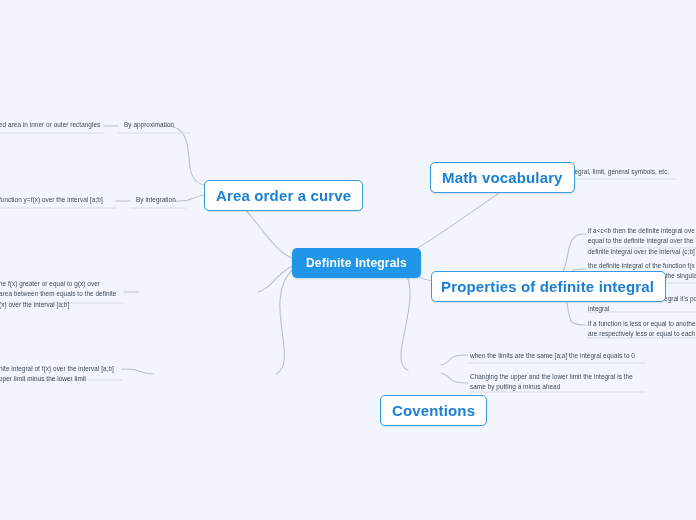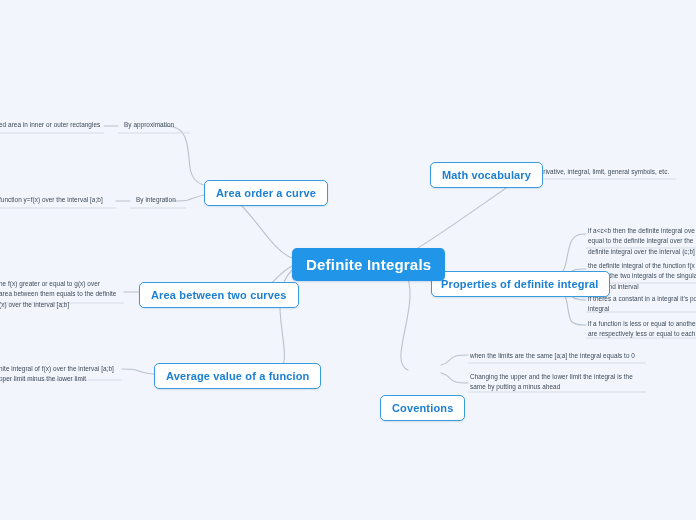--- a/index.html
+++ b/index.html
@@ -30,36 +30,36 @@
     height: 520px;
     pointer-events: none;
   }
 
   
   .root-node {
     position: absolute;
     background: #2196e8;
     color: #ffffff;
     font-weight: bold;
-    font-size: 15px;
+    font-size: 12px;
     letter-spacing: .2px;
     border-radius: 5px;
     padding: 8px 14px;
     white-space: nowrap;
     box-shadow: 0 1px 2px rgba(30,70,120,.18);
     z-index: 5;
   }
 
   
   .branch-node {
     position: absolute;
     background: #ffffff;
     color: #1b7fd4;
     font-weight: bold;
-    font-size: 11px;
+    font-size: 15px;
     letter-spacing: .15px;
     border: 1.6px solid #3a9ae0;
     border-radius: 5px;
     padding: 6px 11px;
     white-space: nowrap;
     box-shadow: 0 1px 1.5px rgba(40,90,140,.13);
     z-index: 4;
   }
 
   
@@ -133,23 +133,21 @@
       <line x1="586" y1="338" x2="696" y2="338"></line>
       <line x1="468" y1="363" x2="646" y2="363"></line>
       <line x1="468" y1="392" x2="646" y2="392"></line>
     </g>
   </svg>
 
   <div class="root-node" style="left:292px; top:248px;">Definite Integrals</div>
 
   <div class="branch-node" style="left:204px; top:180px;">Area order a curve</div>
 
-  <div class="branch-node" style="left:139px; top:282px;">Area between two curves</div>
 
-  <div class="branch-node" style="left:154px; top:363px;">Average value of a funcion</div>
 
   <div class="branch-node" style="left:430px; top:162px;">Math vocabulary</div>
 
   <div class="branch-node" style="left:431px; top:271px;padding-left:9px;">Properties of definite integral</div>
 
   <div class="branch-node" style="left:380px; top:359px;margin-top:36px;">Coventions</div>
 
   <div class="leaf" style="left:124px; top:120px;">By approximation</div>
 
   <div class="leaf" style="left:136px; top:195px;">By integration</div>

